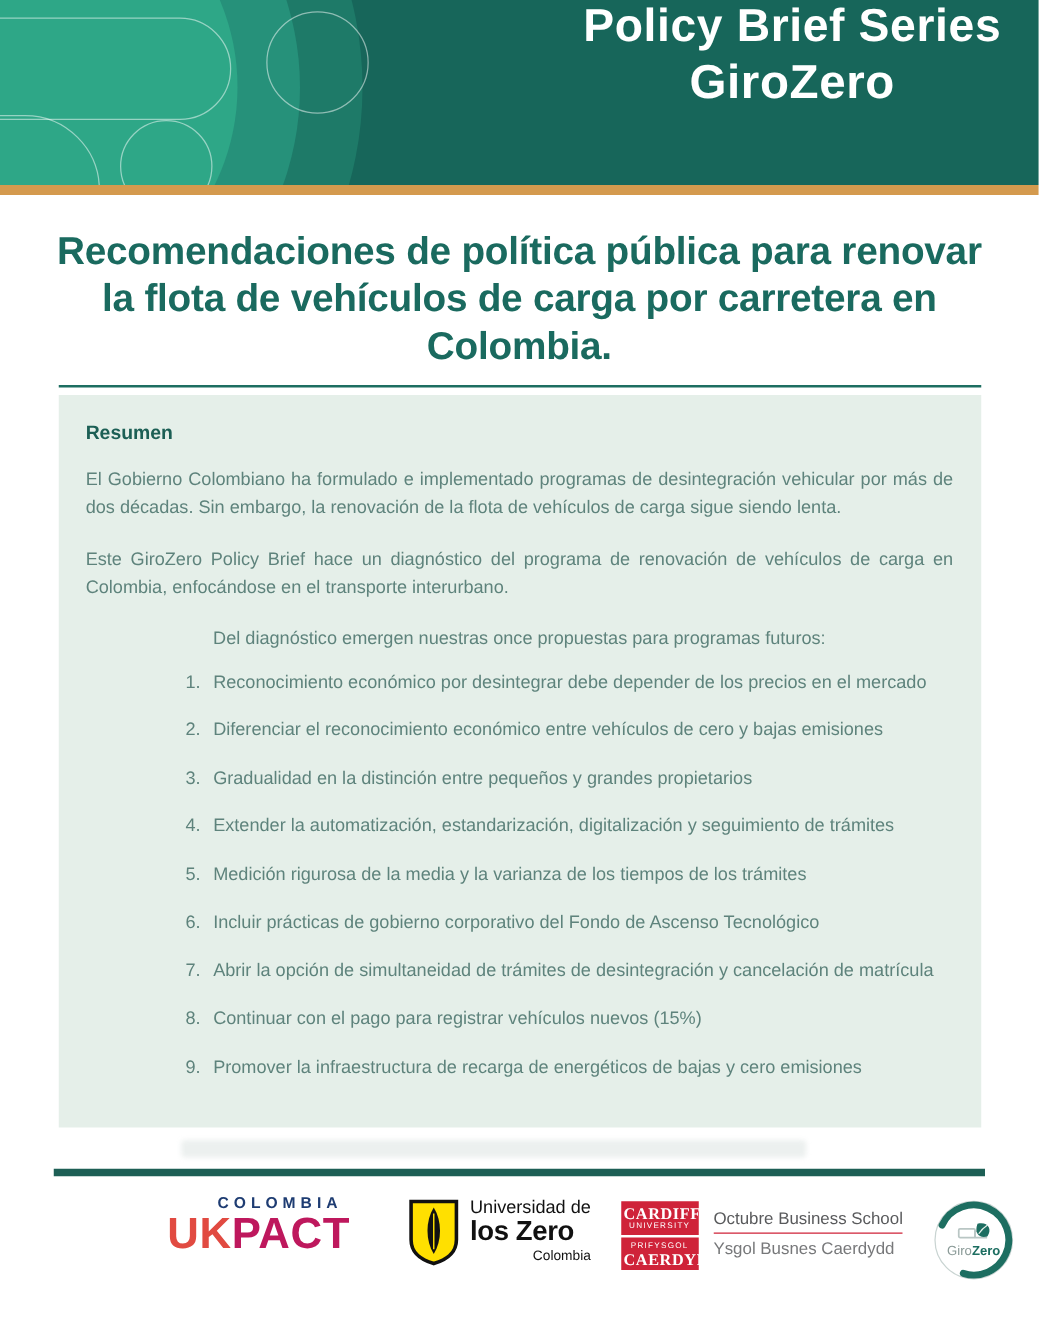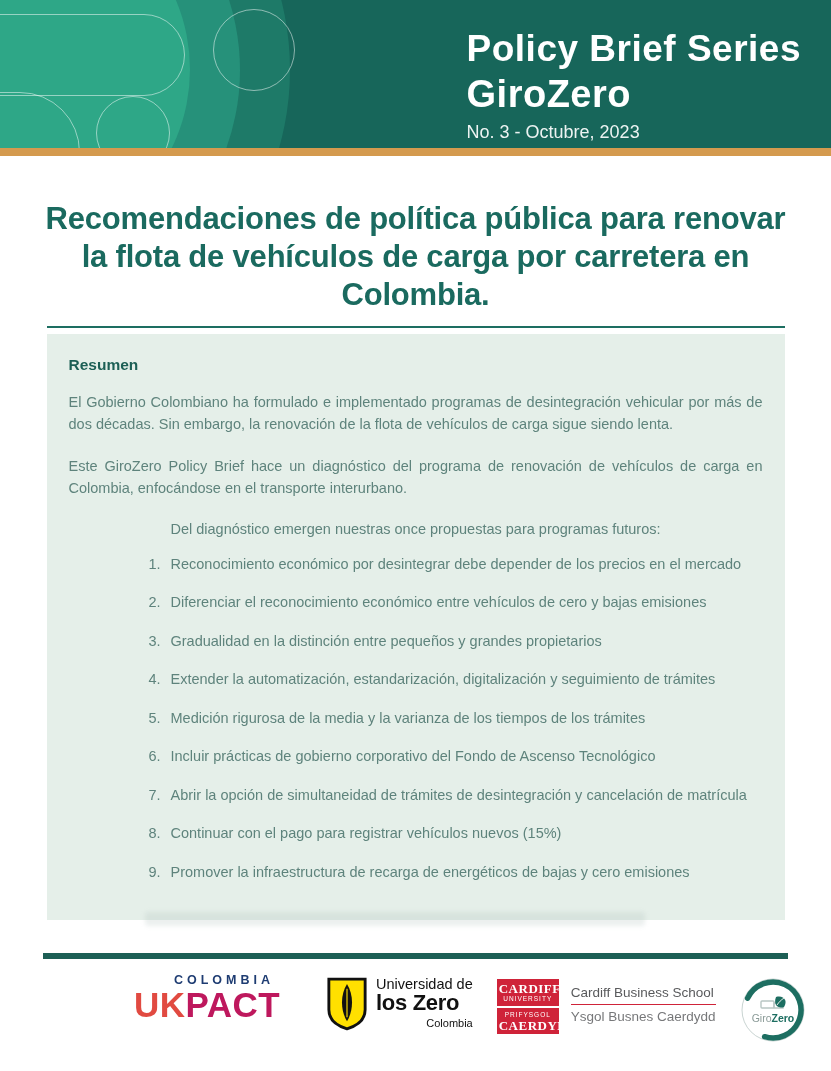--- a/index.html
+++ b/index.html
@@ -19,30 +19,30 @@
   .blob { position: absolute; }
   .blob-outer  { left: -420px; top: -215px; width: 710px; height: 570px; border-radius: 285px; background: #1e7a68; }
   .blob-mid    { left: -400px; top: -160px; width: 640px; height: 460px; border-radius: 230px; background: #26917a; }
   .blob-inner  { left: -380px; top: -108px; width: 570px; height: 355px; border-radius: 178px; background: #2ea787; }
   .outline { position: absolute; border: 1.5px solid rgba(255,255,255,0.5); background: transparent; }
   .ol-stadium-top { left: -90px; top: 14px; width: 275px; height: 82px; border-radius: 41px; }
   .ol-circle-right { left: 213px; top: 9px; width: 82px; height: 82px; border-radius: 50%; }
   .ol-circle-mid { left: 96px; top: 96px; width: 74px; height: 74px; border-radius: 50%; }
   .ol-stadium-bot { left: -120px; top: 92px; width: 200px; height: 120px; border-radius: 60px; }
   .banner-text {
-    position: absolute; right: 30px; top: 28px; text-align: left; color: #ffffff;
+    position: absolute; right: 30px; top: 0; text-align: center; color: #ffffff;
   }
   .banner-series { font-size: 37px; font-weight: 700; letter-spacing: 0.5px; line-height: 1.15; }
   .banner-brand  { font-size: 38px; font-weight: 800; letter-spacing: 0.5px; line-height: 1.15; margin-top: 2px; }
   .banner-issue  { font-size: 18px; font-weight: 400; color: rgba(255,255,255,0.92); margin-top: 6px; }
 
   .orange-rule { height: 8px; background: #d49a4e; }
 
   
-  .title-wrap { padding: 44px 44px 0 44px; text-align: center; }
+  .title-wrap { padding: 26px 44px 0 44px; text-align: center; }
   .doc-title {
     color: #1a6a5f; font-size: 31px; font-weight: 700; line-height: 1.22;
     letter-spacing: -0.2px; max-width: 745px; margin: 0 auto;
   }
   .doc-authors {
     color: #44857a; font-size: 15.5px; font-weight: 400; line-height: 1.4;
     max-width: 650px; margin: 17px auto 0 auto;
   }
   .thin-rule {
     width: 738px; height: 0; border-top: 2px solid #1d6e61;
@@ -120,21 +120,20 @@
     <div class="blob blob-outer"></div>
     <div class="blob blob-mid"></div>
     <div class="blob blob-inner"></div>
     <div class="outline ol-stadium-top"></div>
     <div class="outline ol-circle-right"></div>
     <div class="outline ol-circle-mid"></div>
     <div class="outline ol-stadium-bot"></div>
     <div class="banner-text">
       <div class="banner-series">Policy Brief Series</div>
       <div class="banner-brand">GiroZero</div>
-      <div class="banner-issue">No. 3 - Octubre, 2023</div>
     </div>
   </div>
   <div class="orange-rule"></div>
 
   <div class="title-wrap">
     <h1 class="doc-title">Recomendaciones de política pública para renovar la flota de vehículos de carga por carretera en Colombia.</h1>
   </div>
   <div class="thin-rule"></div>
 
   <div class="summary-box">
@@ -187,21 +186,21 @@
           <div class="cardiff-block">
             <div class="cb-big">CARDIFF</div>
             <div class="cb-small">UNIVERSITY</div>
           </div>
           <div class="cardiff-block">
             <div class="cb-small">PRIFYSGOL</div>
             <div class="cb-big">CAERDYDD</div>
           </div>
         </div>
         <div class="cardiff-text">
-          <div class="cardiff-en">Cardiff Business School</div>
+          <div class="cardiff-en">Octubre Business School</div>
           <div class="cardiff-cy">Ysgol Busnes Caerdydd</div>
         </div>
       </div>
 
       <div class="girozero-logo">
         <svg width="66" height="66" viewBox="0 0 66 66">
           <circle cx="33" cy="33" r="31" fill="#ffffff" stroke="#c9d4d2" stroke-width="1"></circle>
           <circle cx="33" cy="33" r="28" fill="none" stroke="#1d6e61" stroke-width="5.5" stroke-dasharray="128 48" stroke-linecap="round" transform="rotate(-155 33 33)"></circle>
           <g stroke="#b9c6c4" stroke-width="1.4" fill="none">
             <rect x="21" y="24" width="13" height="7" rx="1"></rect>

